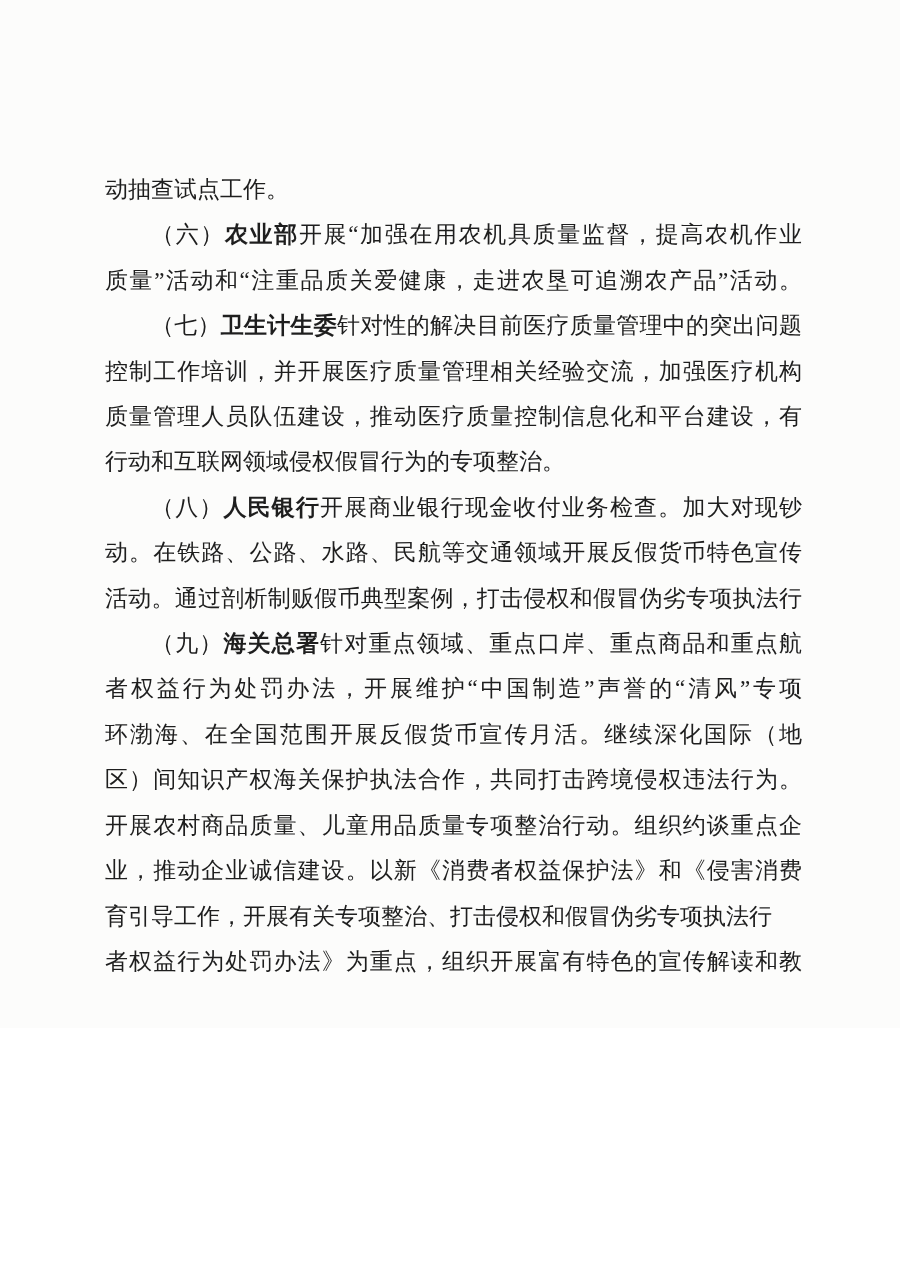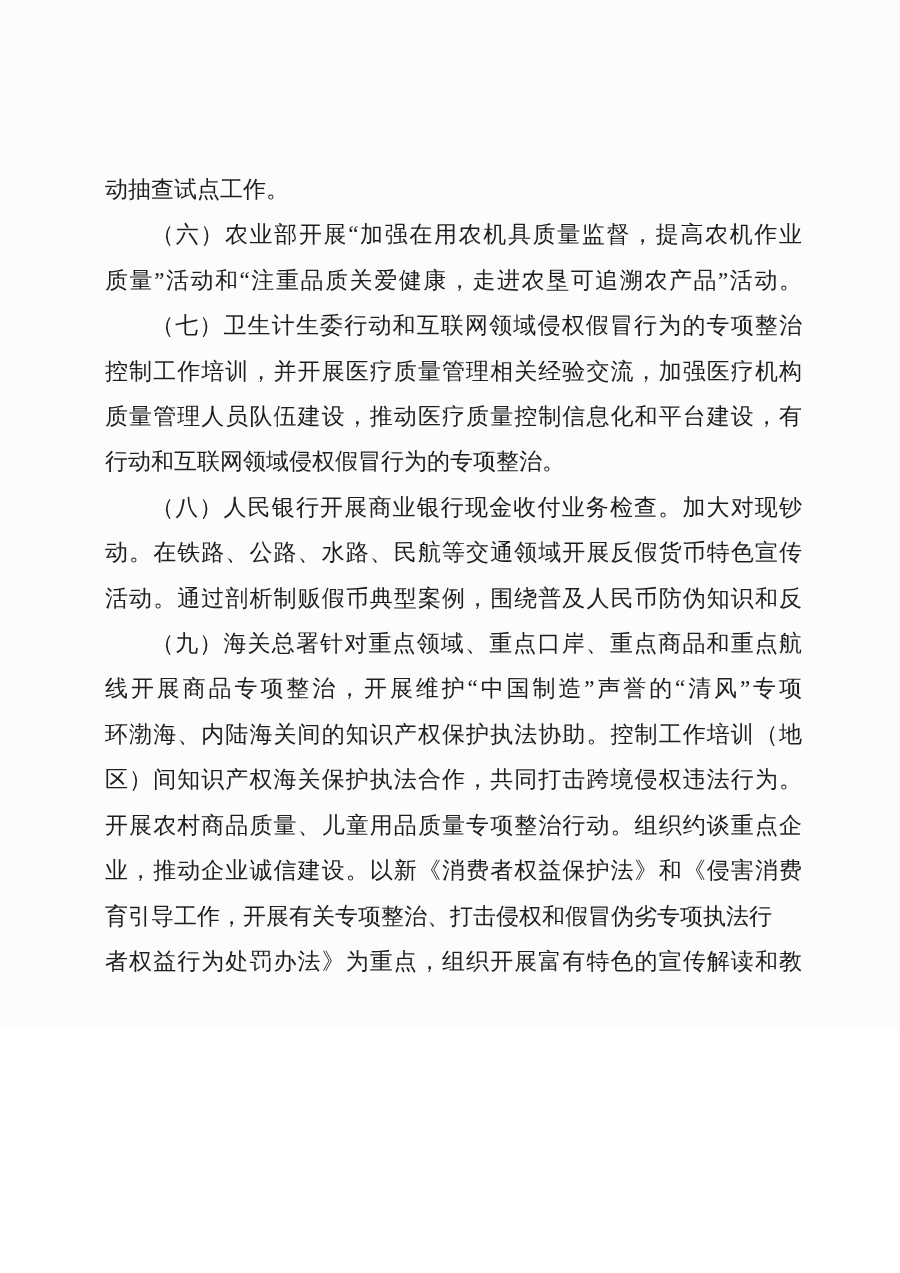--- a/index.html
+++ b/index.html
@@ -28,48 +28,48 @@
     text-align: justify;
     text-align-last: left;
   }
   .line.fill {
     text-align-last: justify;
   }
   .line.indent {
     text-indent: 2em;
   }
   .seg { font-weight: normal; }
-  .seg.bold { font-weight: normal; }
+  .seg.bold { font-weight: bold; }
   .footer {
     position: absolute;
     left: 103px;
     top: 1162px;
     font-size: 16px;
     letter-spacing: 2px;
     color: var(--ink, #1e1e1e);
   }
 </style>
 </head>
 <body>
 
 <div class="page" style="--ink: #1e1e1e; --paper: #fcfcfb;">
   <div class="text-block">
       <div class="line"><span class="seg">动抽查试点工作。</span></div>
       <div class="line indent fill"><span class="seg">（六）</span><span class="seg bold">农业部</span><span class="seg">开展“加强在用农机具质量监督，提高农机作业</span></div>
       <div class="line fill"><span class="seg">质量”活动和“注重品质关爱健康，走进农垦可追溯农产品”活动。</span></div>
-      <div class="line indent fill"><span class="seg">（七）</span><span class="seg bold">卫生计生委</span><span class="seg">行动和互联网领域侵权假冒行为的专项整治</span></div>
+      <div class="line indent fill"><span class="seg">（七）</span><span class="seg bold">卫生计生委</span><span class="seg">针对性的解决目前医疗质量管理中的突出问题</span></div>
       <div class="line fill"><span class="seg">控制工作培训，并开展医疗质量管理相关经验交流，加强医疗机构</span></div>
       <div class="line fill"><span class="seg">质量管理人员队伍建设，推动医疗质量控制信息化和平台建设，有</span></div>
       <div class="line"><span class="seg">行动和互联网领域侵权假冒行为的专项整治。</span></div>
       <div class="line indent fill"><span class="seg">（八）</span><span class="seg bold">人民银行</span><span class="seg">开展商业银行现金收付业务检查。加大对现钞</span></div>
       <div class="line fill"><span class="seg">动。在铁路、公路、水路、民航等交通领域开展反假货币特色宣传</span></div>
-      <div class="line fill"><span class="seg">活动。通过剖析制贩假币典型案例，围绕普及人民币防伪知识和反</span></div>
+      <div class="line fill"><span class="seg">活动。通过剖析制贩假币典型案例，打击侵权和假冒伪劣专项执法行</span></div>
       <div class="line indent fill"><span class="seg">（九）</span><span class="seg bold">海关总署</span><span class="seg">针对重点领域、重点口岸、重点商品和重点航</span></div>
-      <div class="line fill"><span class="seg">线开展商品专项整治，开展维护“中国制造”声誉的“清风”专项</span></div>
-      <div class="line fill"><span class="seg">环渤海、内陆海关间的知识产权保护执法协助。控制工作培训（地</span></div>
+      <div class="line fill"><span class="seg">者权益行为处罚办法，开展维护“中国制造”声誉的“清风”专项</span></div>
+      <div class="line fill"><span class="seg">环渤海、在全国范围开展反假货币宣传月活。继续深化国际（地</span></div>
       <div class="line fill"><span class="seg">区）间知识产权海关保护执法合作，共同打击跨境侵权违法行为。</span></div>
       <div class="line fill"><span class="seg">开展农村商品质量、儿童用品质量专项整治行动。组织约谈重点企</span></div>
       <div class="line fill"><span class="seg">业，推动企业诚信建设。以新《消费者权益保护法》和《侵害消费</span></div>
       <div class="line"><span class="seg">育引导工作，开展有关专项整治、打击侵权和假冒伪劣专项执法行</span></div>
       <div class="line fill"><span class="seg">者权益行为处罚办法》为重点，组织开展富有特色的宣传解读和教</span></div>
     </div>
   <div class="footer">— 14 —</div>
 </div>
 
 </body></html>

